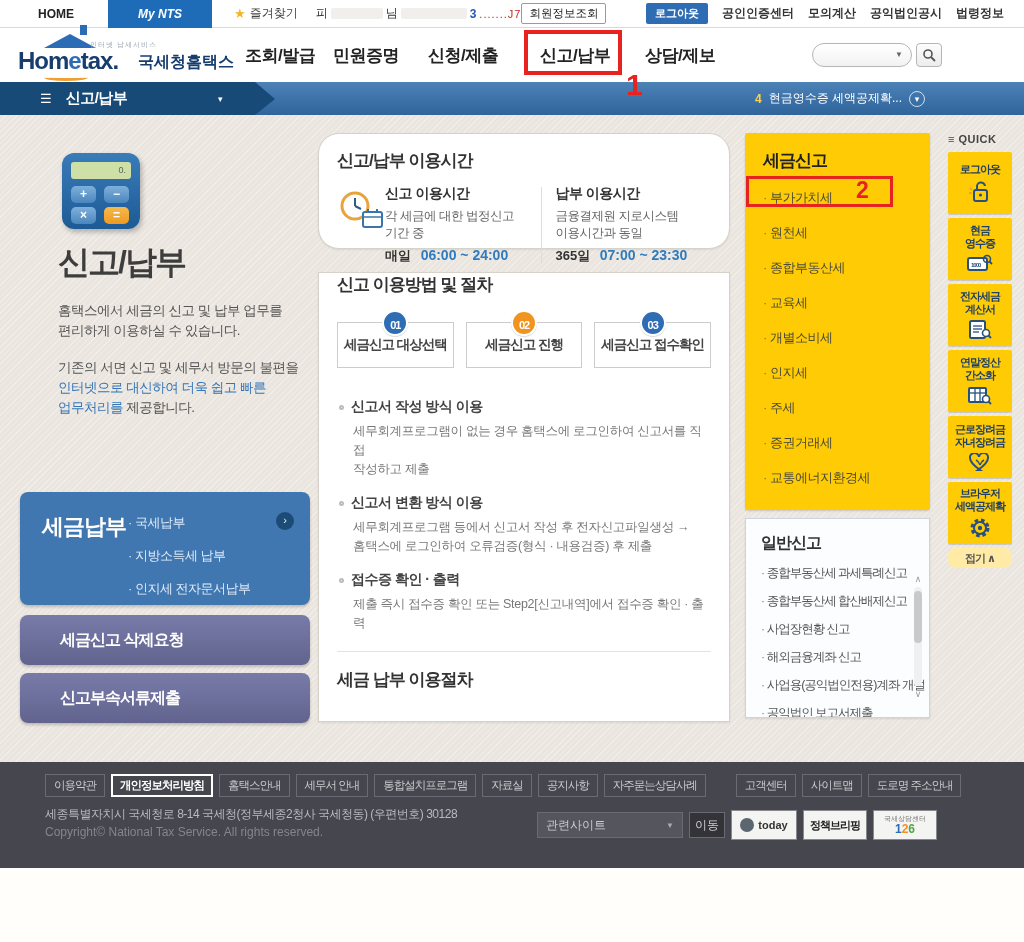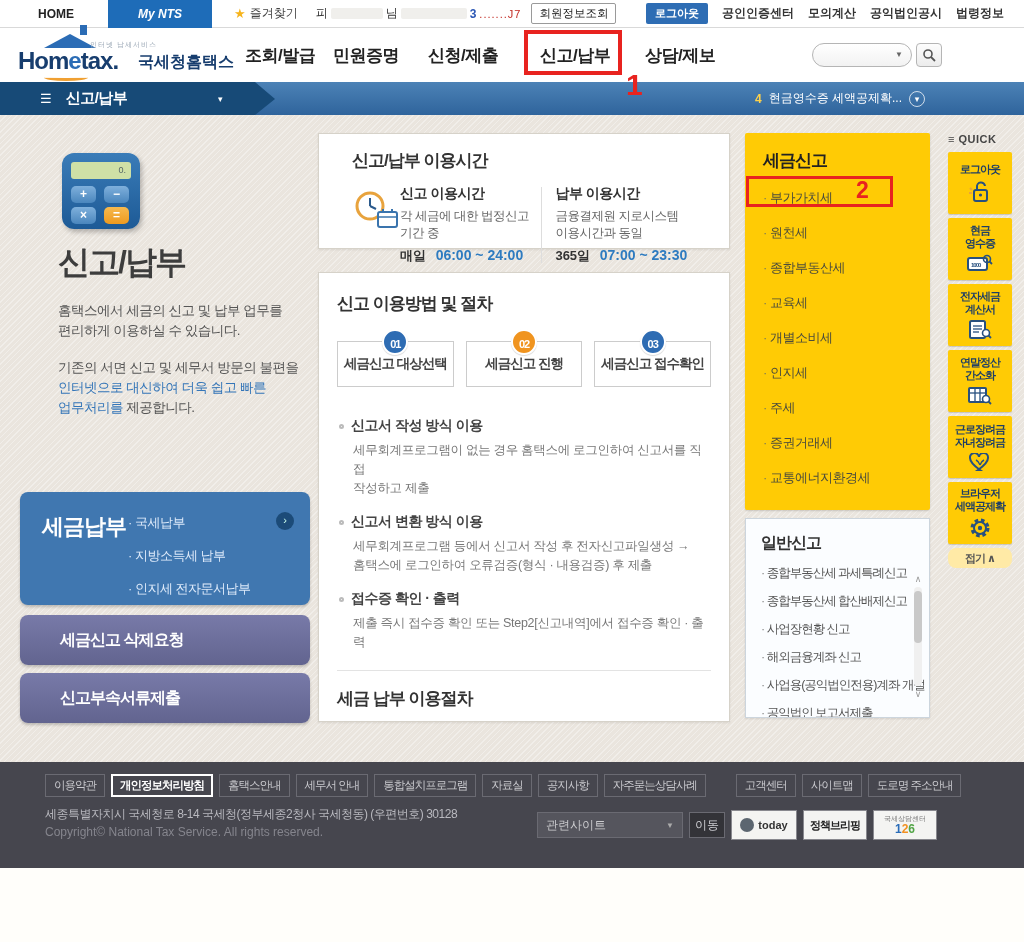--- a/index.html
+++ b/index.html
@@ -12,21 +12,21 @@
   .tb-home { margin-left:38px; font-weight:bold; color:#222; }
   .tb-mynts { margin-left:34px; height:28px; padding:0 30px; background:#1e6cb8; color:#fff;
               font-weight:bold; font-style:italic; display:flex; align-items:center; }
   .tb-fav { margin-left:22px; display:flex; align-items:center; gap:4px; color:#444; }
   .star { color:#f6b41d; font-size:13px; }
   .tb-user { margin-left:18px; display:flex; align-items:center; gap:3px; color:#333; font-size:12px; }
   .mask { display:inline-block; height:11px; background:#f0efec; border-radius:2px; }
   .m1{ width:52px; } .m2{ width:66px; }
   .blue-frag { color:#2a56b4; font-weight:bold; }
   .red-frag { color:#c22a22; font-size:11px; letter-spacing:1px; }
-  .tb-member { margin-left:10px; border:1px solid #9a9a9a; background:#fff; padding:2px 7px;
+  .tb-member { margin-left:0; border:1px solid #9a9a9a; background:#fff; padding:2px 7px;
                font-size:11.5px; color:#222; border-radius:2px; cursor:pointer; }
   .tb-right { margin-left:auto; margin-right:20px; display:flex; align-items:center; gap:14px; }
   .tb-logout { background:#2e6db4; color:#fff; font-size:11px; font-weight:bold; padding:3px 9px; border-radius:2px; }
   .tb-link { color:#333; font-size:12px; font-weight:bold; }
 
   
   .header { position:absolute; top:28px; left:0; width:1024px; height:54px; background:#fff; }
   .logo { position:absolute; left:16px; top:6px; width:225px; height:44px; cursor:pointer; }
   .roof { position:absolute; left:28px; top:0px; width:0; height:0;
           border-left:26px solid transparent; border-right:26px solid transparent;
@@ -94,33 +94,33 @@
                 background:linear-gradient(#787aa8,#62648f); box-shadow:0 2px 3px rgba(0,0,0,.2);
                 color:#fff; font-size:16px; font-weight:bold; letter-spacing:-1px;
                 display:flex; align-items:center; padding-left:40px; cursor:pointer; }
   .pb1 { top:500px; } .pb2 { top:558px; }
 
   
   .panel { position:absolute; background:#fff; border:1px solid #d6d2c9; box-shadow:0 1px 2px rgba(0,0,0,.08); }
   .panel-h { font-size:17px; font-weight:bold; color:#333; letter-spacing:-1px; }
 
   
-  .hours { left:318px; top:18px; width:412px; height:116px; padding:15px 33px; }
+  .hours { left:318px; top:18px; width:412px; height:116px; padding:15px 18px;border-radius:21px; }
   .hours-row { display:flex; margin-top:13px; }
   .hours-icon { width:52px; margin-top:4px; }
   .hcol { width:172px; }
   .hcol-t { font-size:14px; font-weight:bold; color:#333; letter-spacing:-0.5px; margin-bottom:5px; }
   .hcol-d { font-size:12.5px; color:#666; line-height:17px; letter-spacing:-0.5px; }
   .hcol-time { margin-top:5px; font-size:13px; }
   .hcol-time b { color:#333; margin-right:6px; }
   .time-blue { color:#2e7bc0; font-weight:bold; font-size:14px; }
   .hdivider { width:1px; background:#ddd; margin:2px 14px 2px 0; }
 
   
-  .method { left:318px; top:157px; width:412px; height:450px; padding:19px 18px; overflow:hidden; }
+  .method { left:318px; top:157px; width:412px; height:450px; padding:0 18px; overflow:hidden; }
   .steps { display:flex; gap:12px; margin:26px 0 30px 0; }
   .step-box { position:relative; width:118px; height:46px; border:1px solid #ccc; background:#fff;
               display:flex; align-items:center; justify-content:center;
               font-size:13.5px; font-weight:bold; color:#444; letter-spacing:-1px; }
   .badge { position:absolute; top:-13px; left:50%; transform:translateX(-50%); width:26px; height:26px;
            border-radius:50%; color:#fff; font-size:11px; font-weight:bold; text-align:center; line-height:26px;
            border:2px solid #fff; box-shadow:0 1px 1px rgba(0,0,0,.15); }
   .badge-blue { background:#2e6cb3; } .badge-orange { background:#f0941f; }
   .bullet { margin-bottom:15px; }
   .bullet-h { font-size:14px; font-weight:bold; color:#444; letter-spacing:-0.5px; display:flex; align-items:center; }

